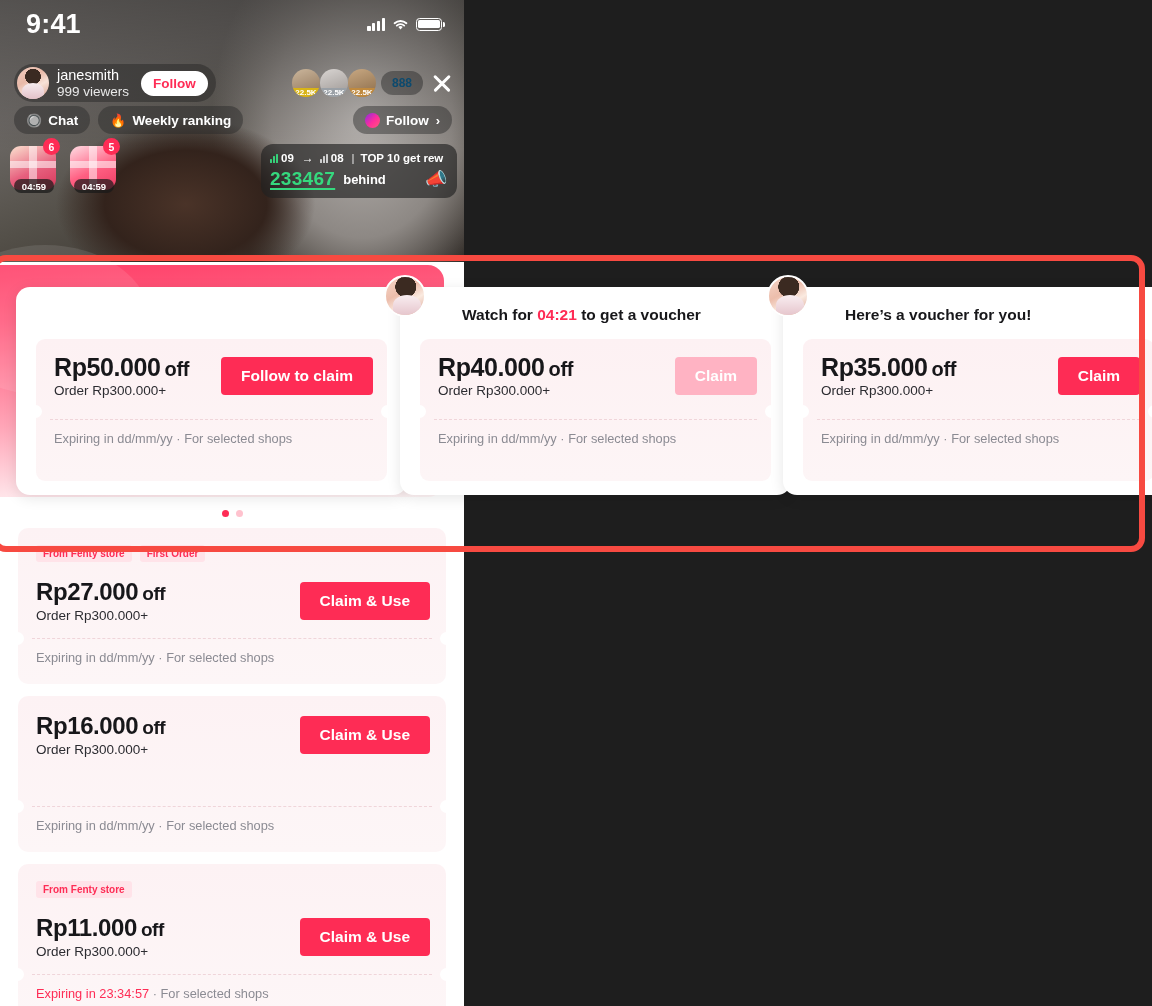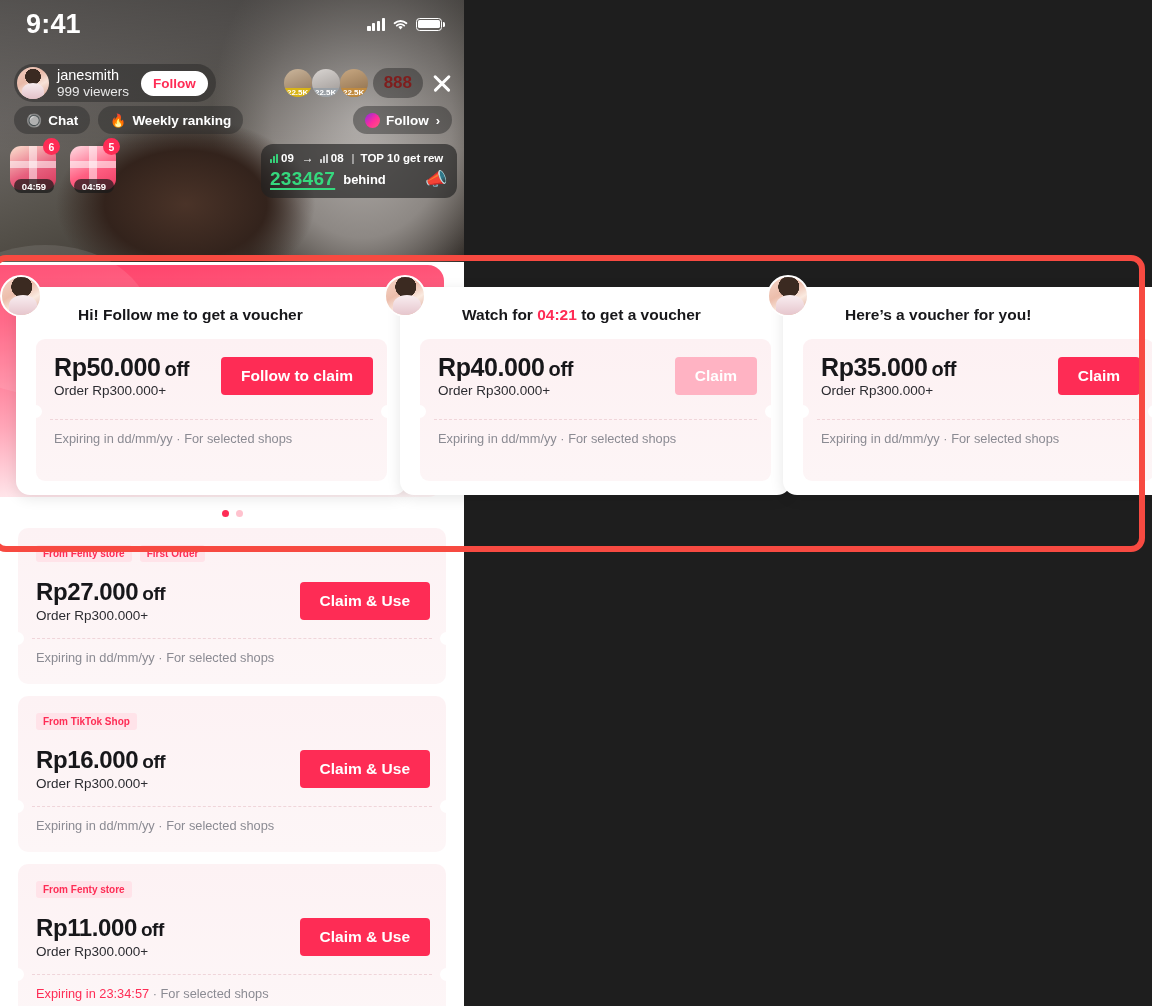--- a/index.html
+++ b/index.html
@@ -81,21 +81,21 @@
     background:linear-gradient(160deg,#cbb69c,#8d7256);
   }
   .rank-av.a2{background:linear-gradient(160deg,#d9d5d2,#9a9491);}
   .rank-av.a3{background:linear-gradient(160deg,#c8a882,#8a6b49);}
   .rank-av b{
     position:absolute;left:0;right:0;bottom:0;font-size:8px;line-height:9.5px;
     text-align:center;color:#fff;font-weight:700;
   }
   .rank-av.a1 b{background:#d9b416;} .rank-av.a2 b{background:#9aa0a6;} .rank-av.a3 b{background:#c08a3e;}
   .count-pill{
-    background:rgba(30,30,30,.42); color:#7f1d1d; font-size:17px; font-weight:600;
+    background:rgba(30,30,30,.42); color:#0c4a6e; font-size:12px; font-weight:600;
     border-radius:15px; padding:5px 11px; margin-left:5px;
   }
   .close-x{ margin-left:9px; width:20px; height:20px; position:relative; }
   .close-x::before,.close-x::after{
     content:"";position:absolute;left:-1px;top:9px;width:22px;height:2.6px;background:#fff;border-radius:2px;
   }
   .close-x::before{transform:rotate(45deg);} .close-x::after{transform:rotate(-45deg);}
 
   
   .chips{ position:absolute; left:14px; top:106px; right:12px; height:28px; display:flex; align-items:center; gap:8px; z-index:6;}
@@ -354,26 +354,20 @@
       <span class="rank-behind">behind</span>
       <span class="rank-emoji">📣</span>
     </div>
   </div>
 </div>
 
 <div id="carousel-panel">
   <div class="carousel-bg"></div>
 
   <div class="ccard c1">
-    <div class="ccard-head">
-      <div class="ccard-av"></div>
-      <div class="ccard-title">
-        <span>Hi! Follow me to get a voucher</span>
-      </div>
-    </div>
     <div class="ticket">
       <div class="ticket-main">
         <div>
           <div class="amt">
             <span>Rp50.000</span><span class="off">off</span>
           </div>
           <div class="amt-sub">Order Rp300.000+</div>
         </div>
         <div class="ticket-cta">
           <button class="btn">Follow to claim</button>
@@ -456,23 +450,20 @@
         <button class="btn">Claim &amp; Use</button>
       </div>
     </div>
     <div class="vnotch l"></div>
     <div class="vnotch r"></div>
     <div class="vdash"></div>
     <div class="vfoot"><span>Expiring in dd/mm/yy</span><span> · For selected shops</span></div>
   </div>
 
   <div class="vcard">
-    <div class="tags">
-      <span class="tag">From TikTok Shop</span>
-    </div>
     <div class="vmain">
       <div>
         <div class="vamt">
           <span>Rp16.000</span><span class="off">off</span>
         </div>
         <div class="vsub">Order Rp300.000+</div>
       </div>
       <div class="vcta">
         <button class="btn">Claim &amp; Use</button>
       </div>

